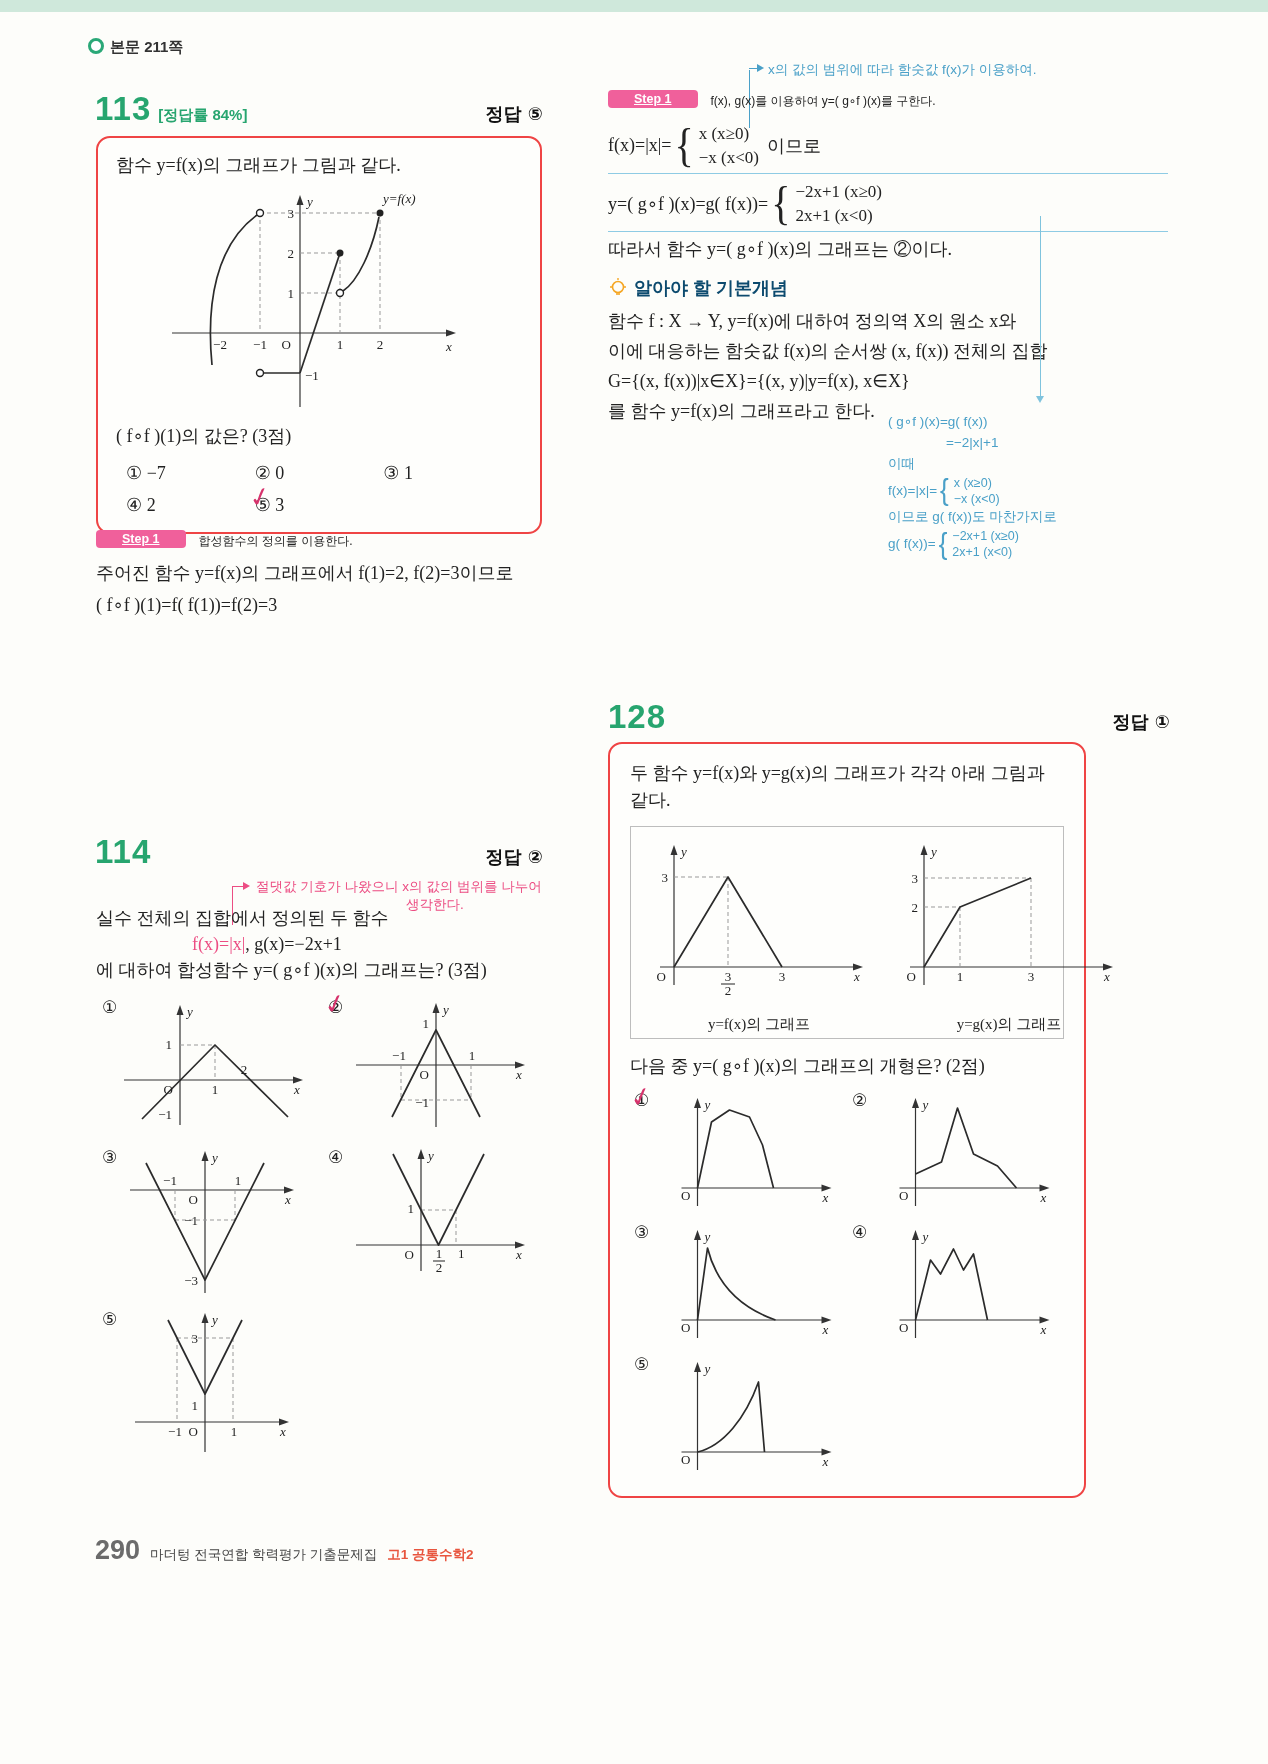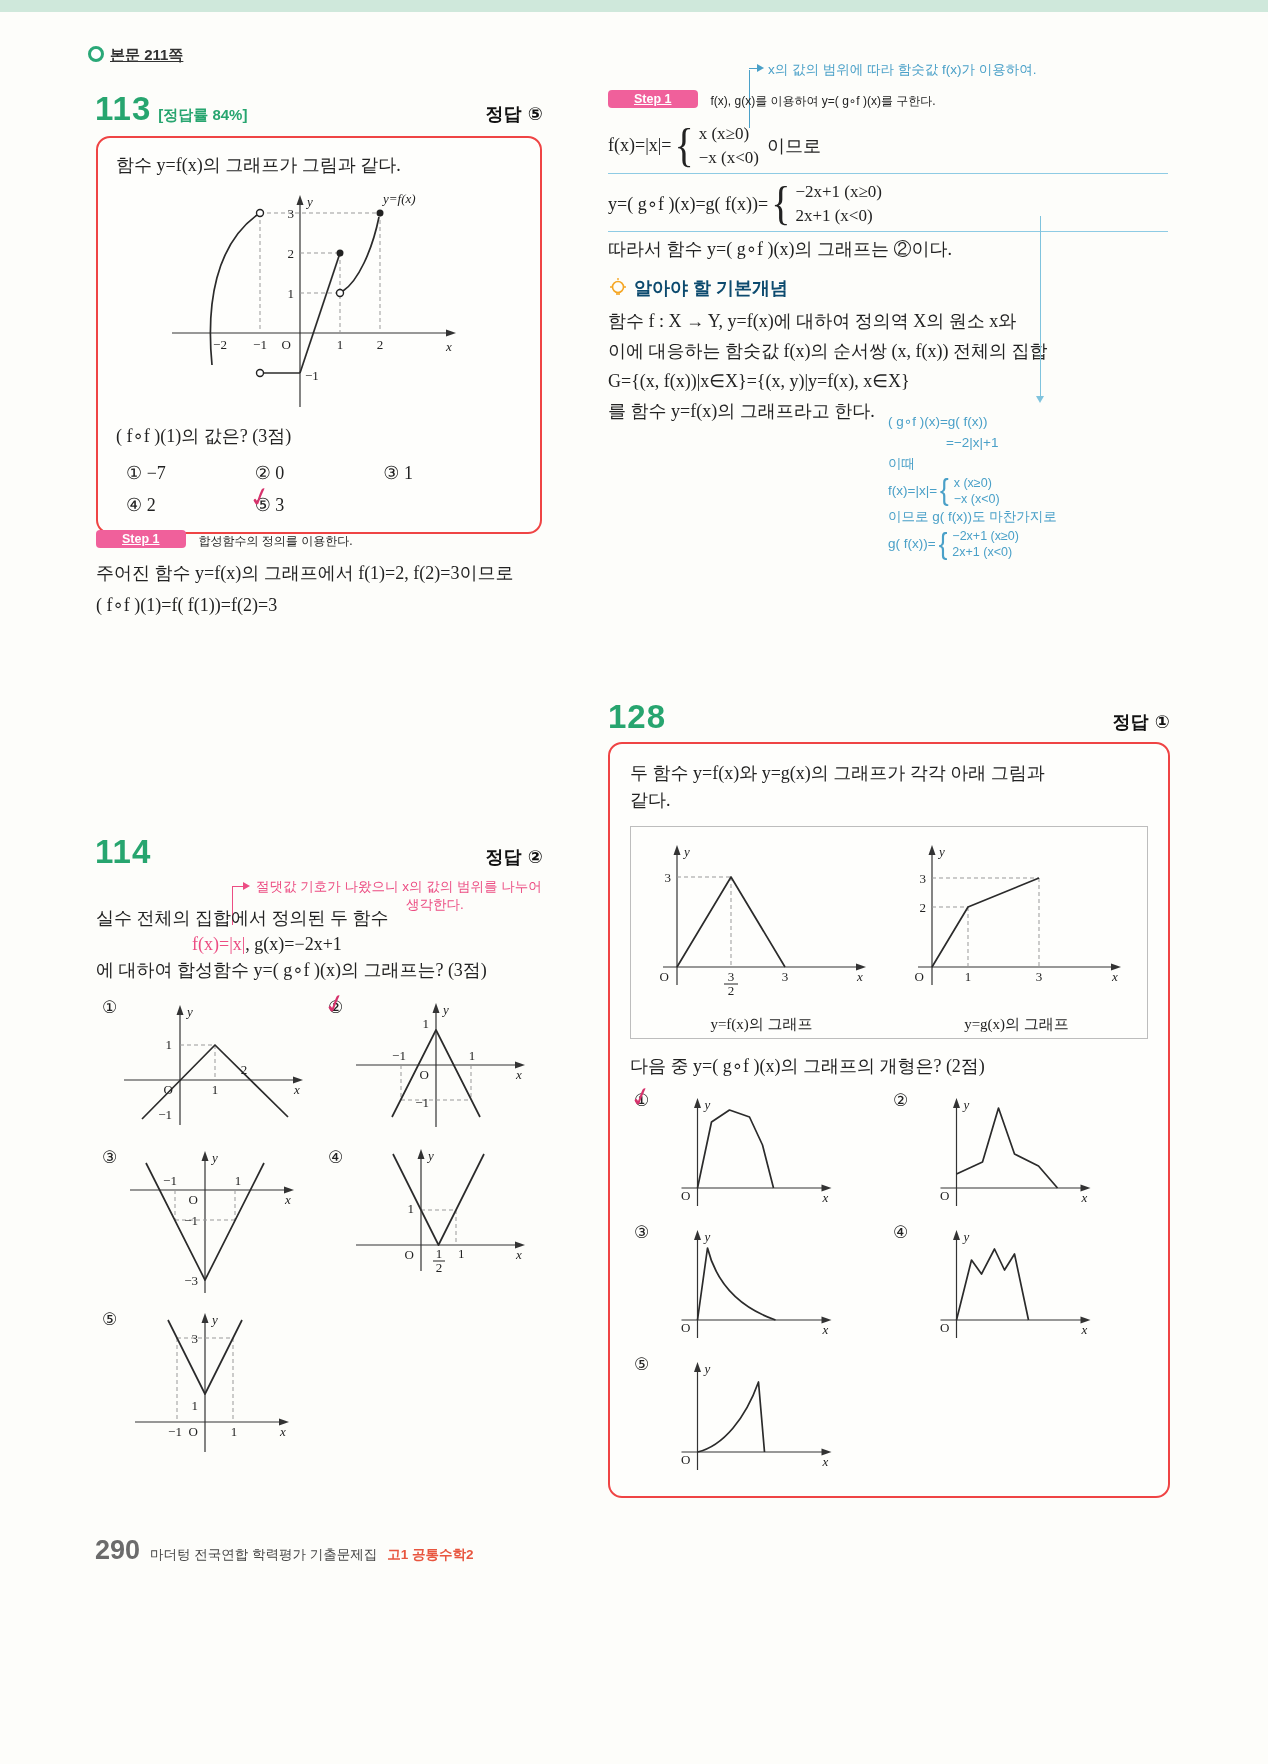--- a/index.html
+++ b/index.html
@@ -62,21 +62,21 @@
   .footer-num{font-family:"Liberation Sans",sans-serif;font-size:27px;font-weight:bold;color:#6b6b6b;}
   .footer-title{font-family:"Liberation Sans",sans-serif;font-size:13.5px;color:#444;}
   .footer-subject{font-family:"Liberation Sans",sans-serif;font-size:13.5px;font-weight:bold;color:#e8553e;}
   .bottom-strip{position:absolute;left:0;top:1752;width:100%;height:12px;background:#cfe8db;}
 </style>
 </head>
 <body>
 
 <div class="page">
 
-  <div class="abs ref" style="left:88px;top:46px;text-decoration:underline;">
+  <div class="abs ref" style="left:88px;top:38px;">
     <span class="ref-dot"></span><span>본문 211쪽</span>
   </div>
 
   <div class="abs phead" style="left:95px;top:90px;width:448px;">
     <span class="prob-num">113</span>
     <span class="rate">[정답률 84%]</span>
     <span class="answer">정답 ⑤</span>
   </div>
 
   <div class="abs pbox" style="left:96px;top:136px;width:446px;padding:14px 18px 16px;">
@@ -344,21 +344,21 @@
         <span>2x+1  (x&lt;0)</span>
       </span>
     </div>
   </div>
 
   <div class="abs phead" style="left:608px;top:698px;width:562px;">
     <span class="prob-num">128</span>
     <span class="answer">정답 ①</span>
   </div>
 
-  <div class="abs pbox" style="left:608px;top:742px;width:562px;padding:16px 20px;">
+  <div class="abs pbox" style="left:608px;top:742px;width:478px;padding:16px 20px;">
     <div class="body-text">두 함수 y=f(x)와 y=g(x)의 그래프가 각각 아래 그림과</div>
     <div class="body-text">같다.</div>
 
     <div class="inner-box">
       <div class="fig">
         <svg width="248" height="168" viewBox="0 0 230 168">
           <line class="axis" x1="16" y1="130" x2="212" y2="130"></line>
             <path class="ah" d="M219,130 L209,126.5 L209,133.5 Z"></path>
           <line class="axis" x1="30" y1="148" x2="30" y2="16"></line>
             <path class="ah" d="M30,8 L26.5,18 L33.5,18 Z"></path>

